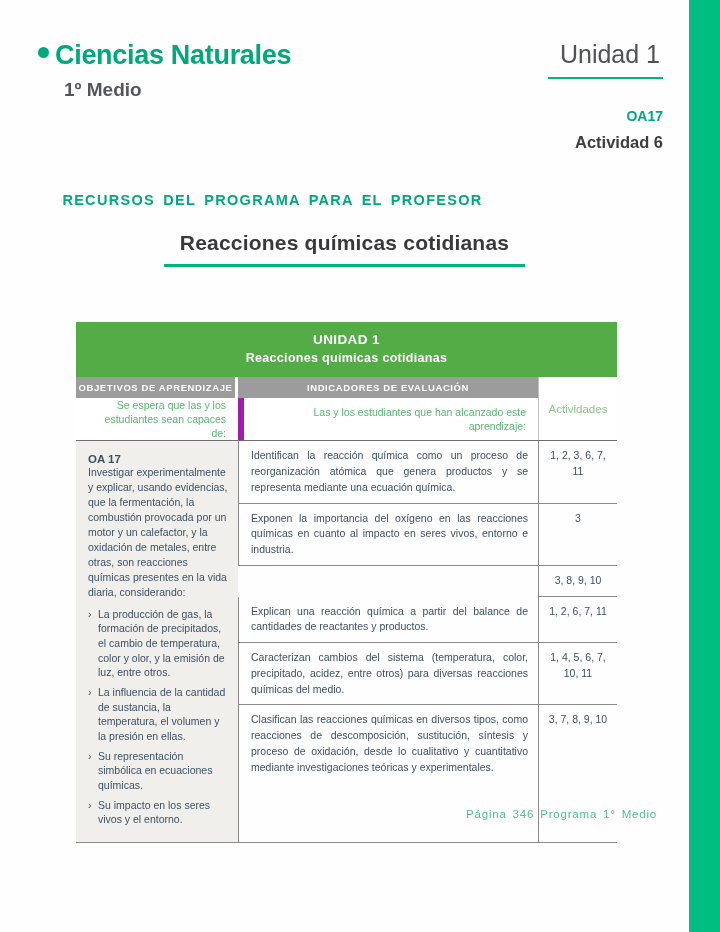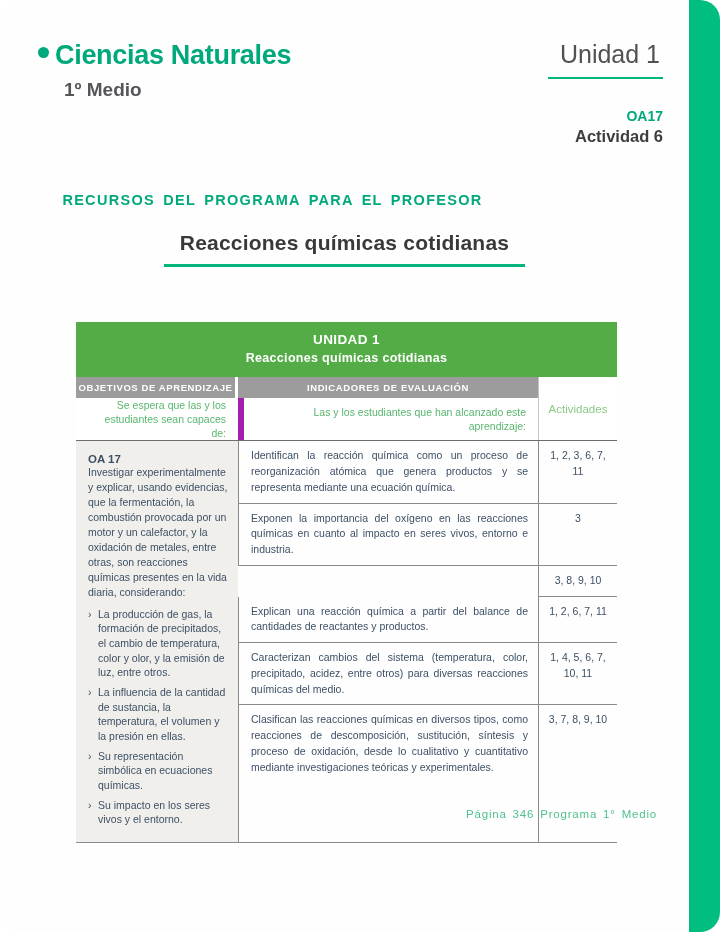--- a/index.html
+++ b/index.html
@@ -2,36 +2,36 @@
 <html><head>
 <meta charset="utf-8">
 <style>
   html,body{margin:0;padding:0;}
   body{
     width:720px;height:932px;
     font-family:"Liberation Sans", sans-serif;
     background:#ffffff;
     -webkit-font-smoothing:antialiased;
   }
-  .page{position:relative;width:720px;height:932px;overflow:hidden;background:#fefefe;border-radius:20px;}
+  .page{position:relative;width:720px;height:932px;overflow:hidden;background:#fefefe;}
 
   
   .edge-bar{position:absolute;top:0;right:0;width:31px;height:932px;background:#00bd80;}
 
   
   .brand{position:absolute;left:38px;top:40px;white-space:nowrap;}
   .brand .bullet{display:inline-block;width:11px;height:11px;border-radius:50%;background:#00a97c;margin-right:6px;vertical-align:6px;}
   .brand .brand-text{font-size:27px;font-weight:bold;color:#00a97c;letter-spacing:-0.3px;}
   .grade{position:absolute;left:64px;top:79px;font-size:19px;font-weight:bold;color:#55565a;}
 
   .unit-block{position:absolute;top:40px;right:57px;text-align:right;}
   .unit-title{display:inline-block;font-size:25px;font-weight:400;color:#505153;
     border-bottom:2px solid #00b67d;padding:0 3px 8px 12px;}
   .oa-code{margin-top:29px;font-size:14px;font-weight:bold;color:#00a97c;}
-  .activity-label{margin-top:3px;font-size:16.5px;font-weight:bold;color:#3d3d3f;}
+  .activity-label{margin-top:9px;font-size:16.5px;font-weight:bold;color:#3d3d3f;}
 
   .section-title{position:absolute;top:192px;left:0;width:545px;text-align:center;
     font-size:14.5px;font-weight:bold;color:#00a97c;letter-spacing:1.3px;word-spacing:3px;}
 
   .page-title-wrap{position:absolute;top:231px;left:0;width:689px;text-align:center;}
   .page-title{display:inline-block;font-size:21px;font-weight:bold;color:#39393b;
     border-bottom:3px solid #00b67d;padding:0 16px 9px 16px;letter-spacing:0.2px;}
 
   
   .res-table{position:absolute;left:76px;top:322px;width:541px;}

